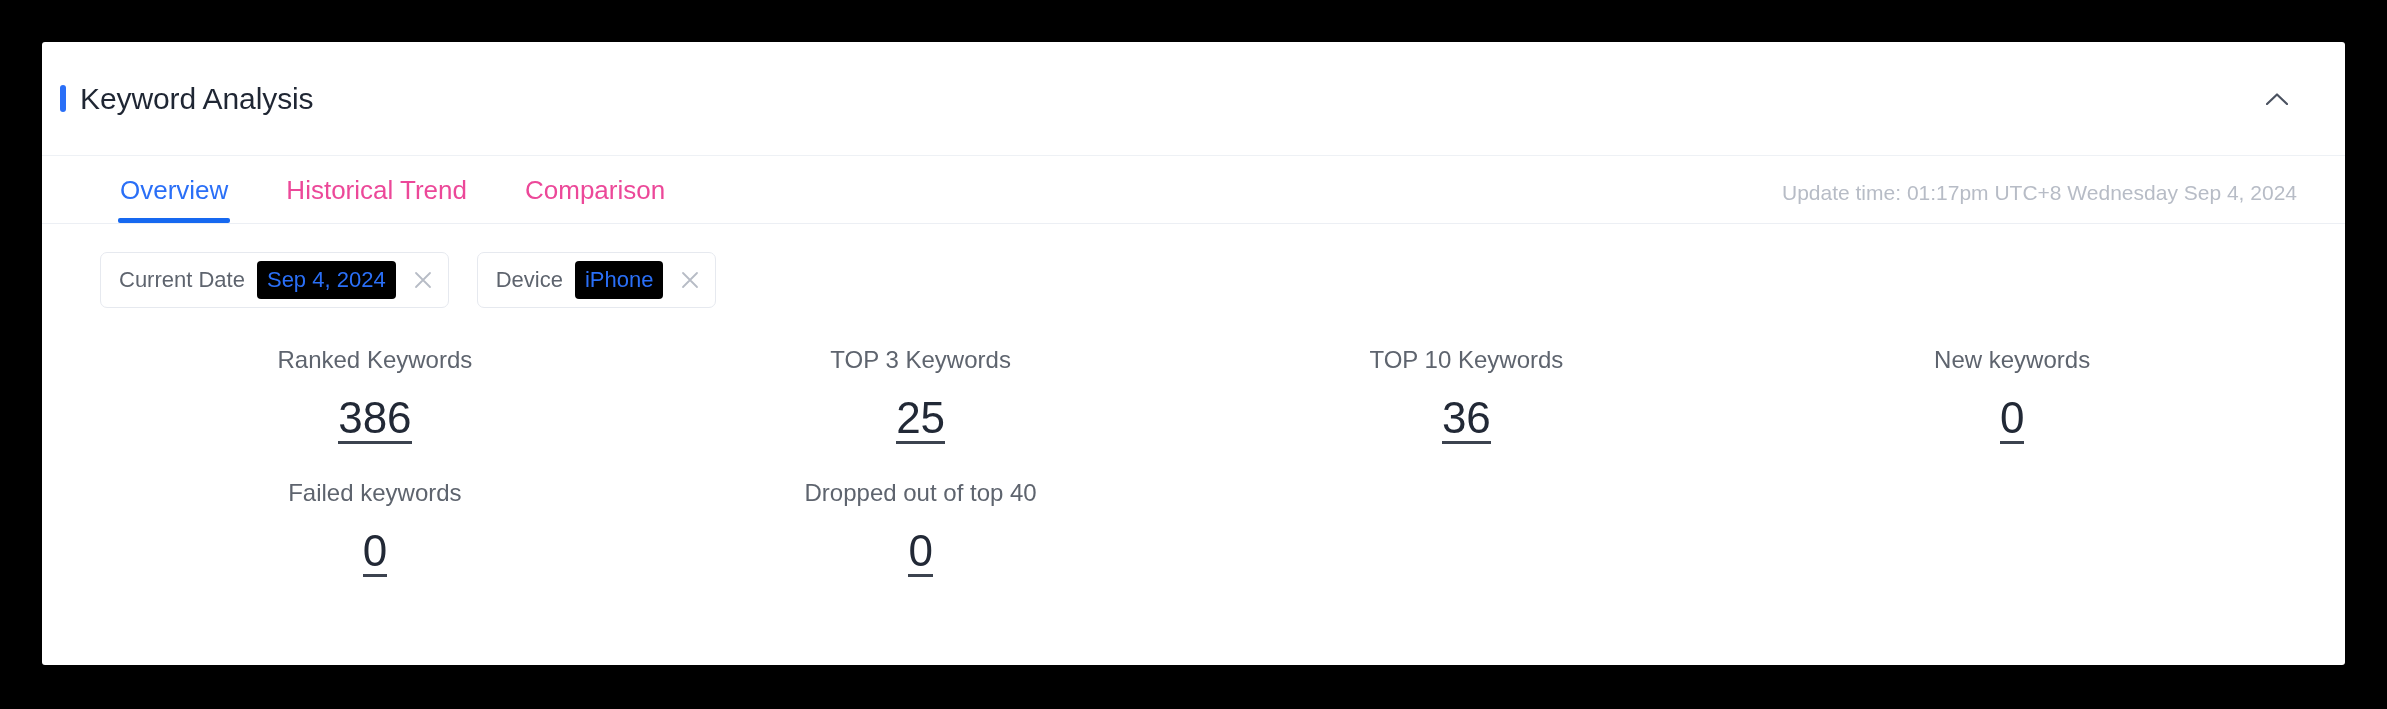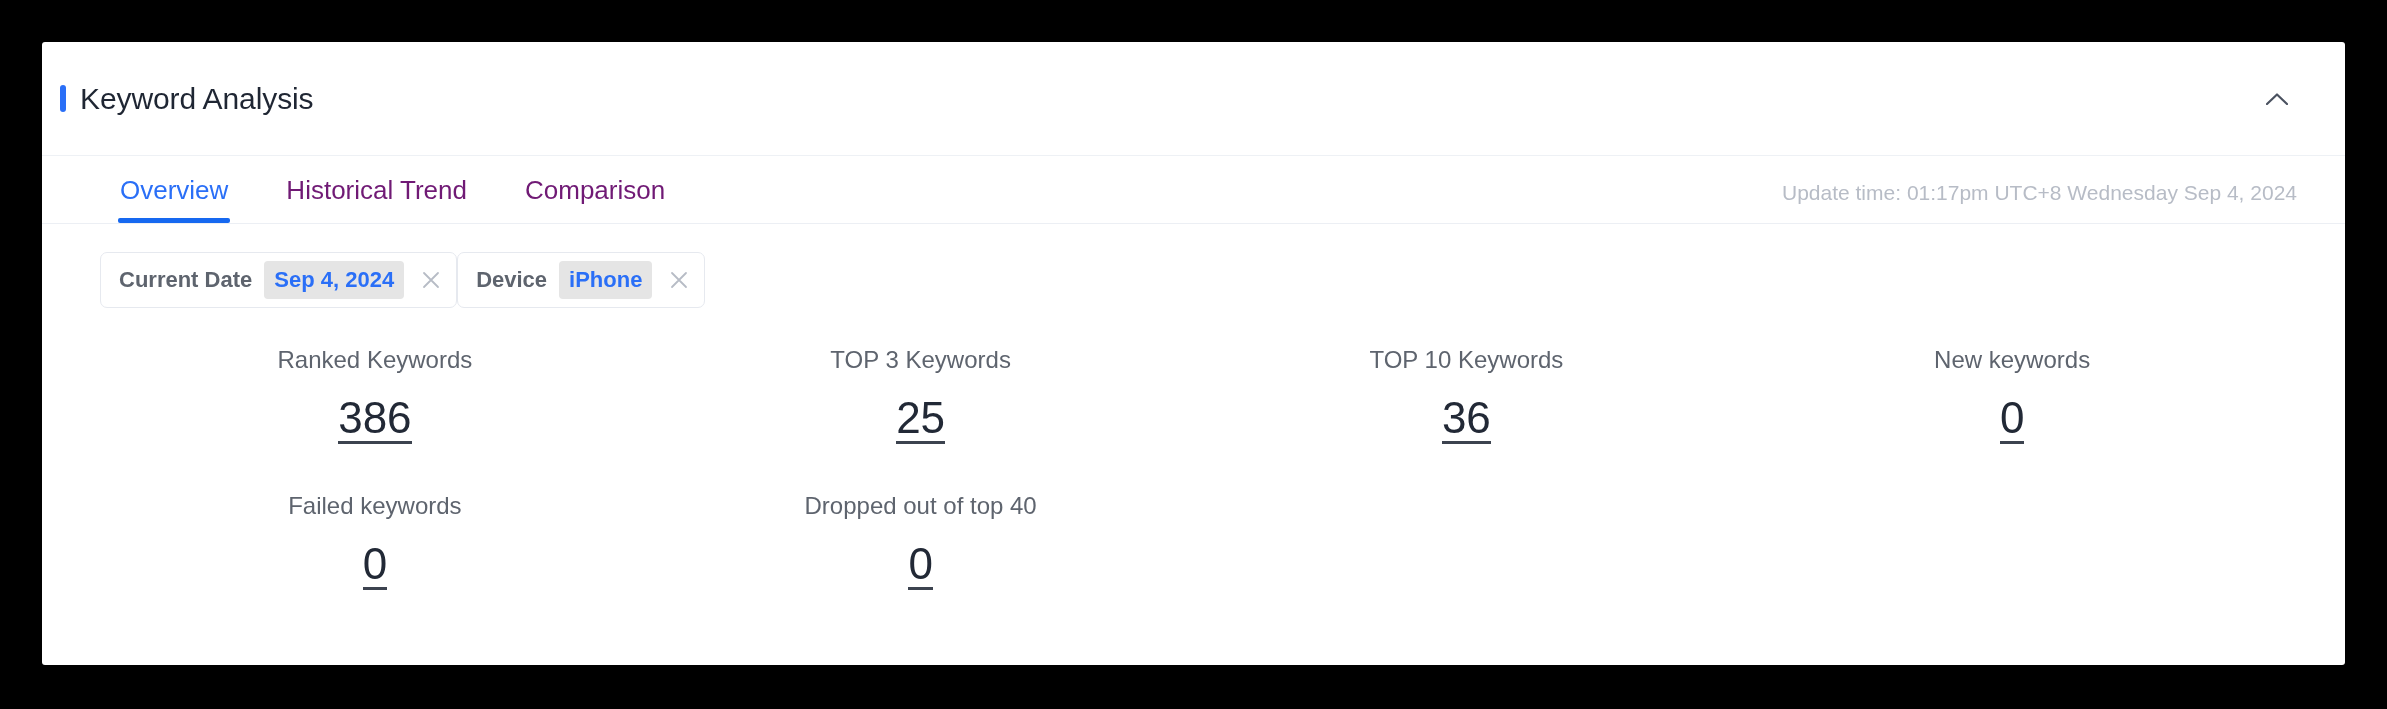--- a/index.html
+++ b/index.html
@@ -86,21 +86,21 @@
   .tabs {
     display: flex;
     align-items: flex-end;
     gap: 58px;
     height: 100%;
   }
 
   .tab {
     position: relative;
     font-size: 26px;
-    color: #701a75;
+    color: #ec4899;
     padding-bottom: 17px;
     cursor: pointer;
     white-space: nowrap;
   }
 
   .tab.active {
     color: #2a6ff7;
   }
 
   .tab.active::after {
@@ -120,22 +120,22 @@
     bottom: 18px;
     font-size: 21px;
     color: #b7bcc6;
     white-space: nowrap;
   }
 
   
   .chips-row {
     display: flex;
     align-items: center;
+    gap: 28px;
     padding: 28px 0 0 58px;
-    font-weight: bold;
   }
 
   .chip {
     display: flex;
     align-items: center;
     height: 56px;
     border: 1px solid #e6e9ef;
     border-radius: 7px;
     background: #ffffff;
     padding: 0 12px 0 18px;
@@ -144,21 +144,21 @@
 
   .chip-label {
     font-size: 22px;
     color: #5e646e;
     white-space: nowrap;
   }
 
   .chip-value {
     font-size: 22px;
     color: #2a6ff7;
-    background: #e5e5e5;
+    background: #000000;
     border-radius: 4px;
     padding: 6px 10px;
     margin-left: 12px;
     white-space: nowrap;
   }
 
   .chip-close {
     margin-left: 14px;
     width: 26px;
     height: 26px;
@@ -168,21 +168,21 @@
     cursor: pointer;
   }
 
   .chip-close svg { display: block; }
 
   
   .metrics-grid {
     display: grid;
     grid-template-columns: repeat(4, 1fr);
     padding: 38px 60px 0 60px;
-    row-gap: 48px;
+    row-gap: 35px;
     text-align: right;
   }
 
   .metric {
     display: flex;
     flex-direction: column;
     align-items: center;
   }
 
   .metric-label {

